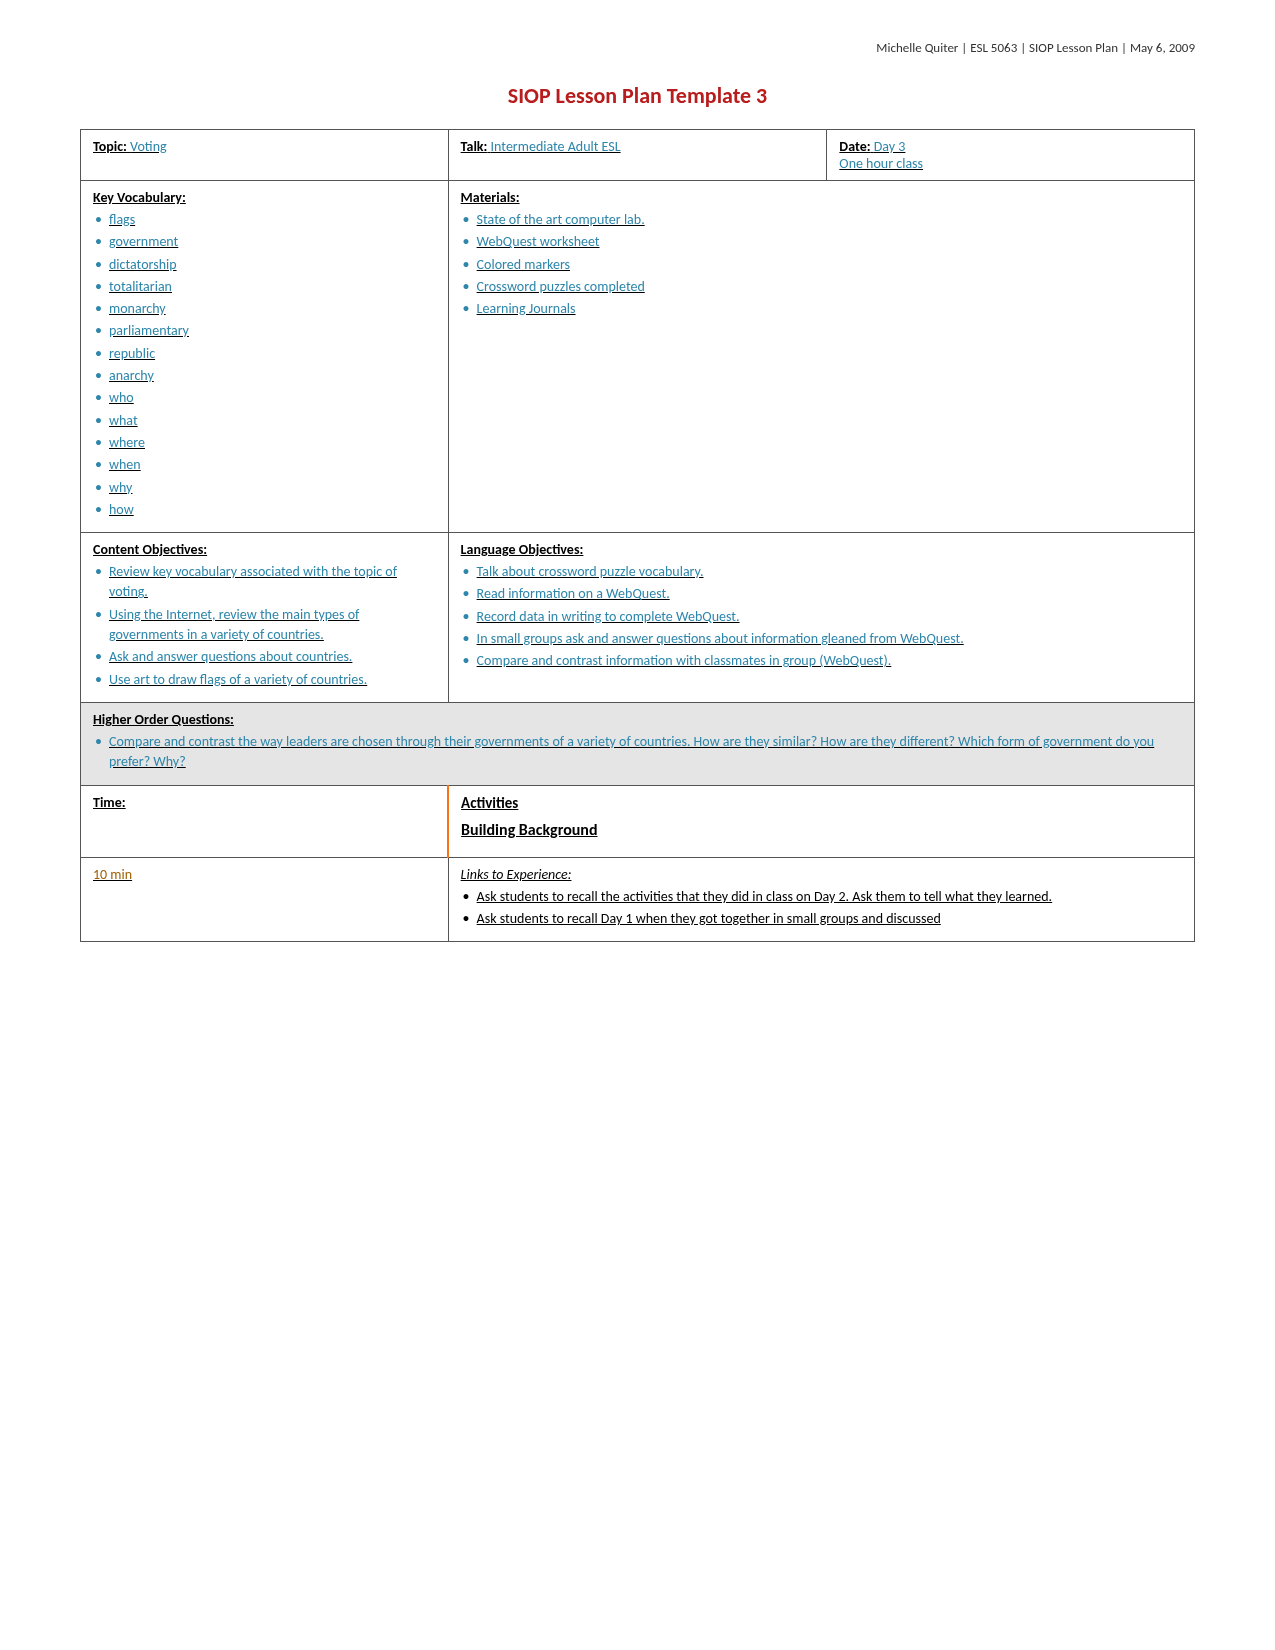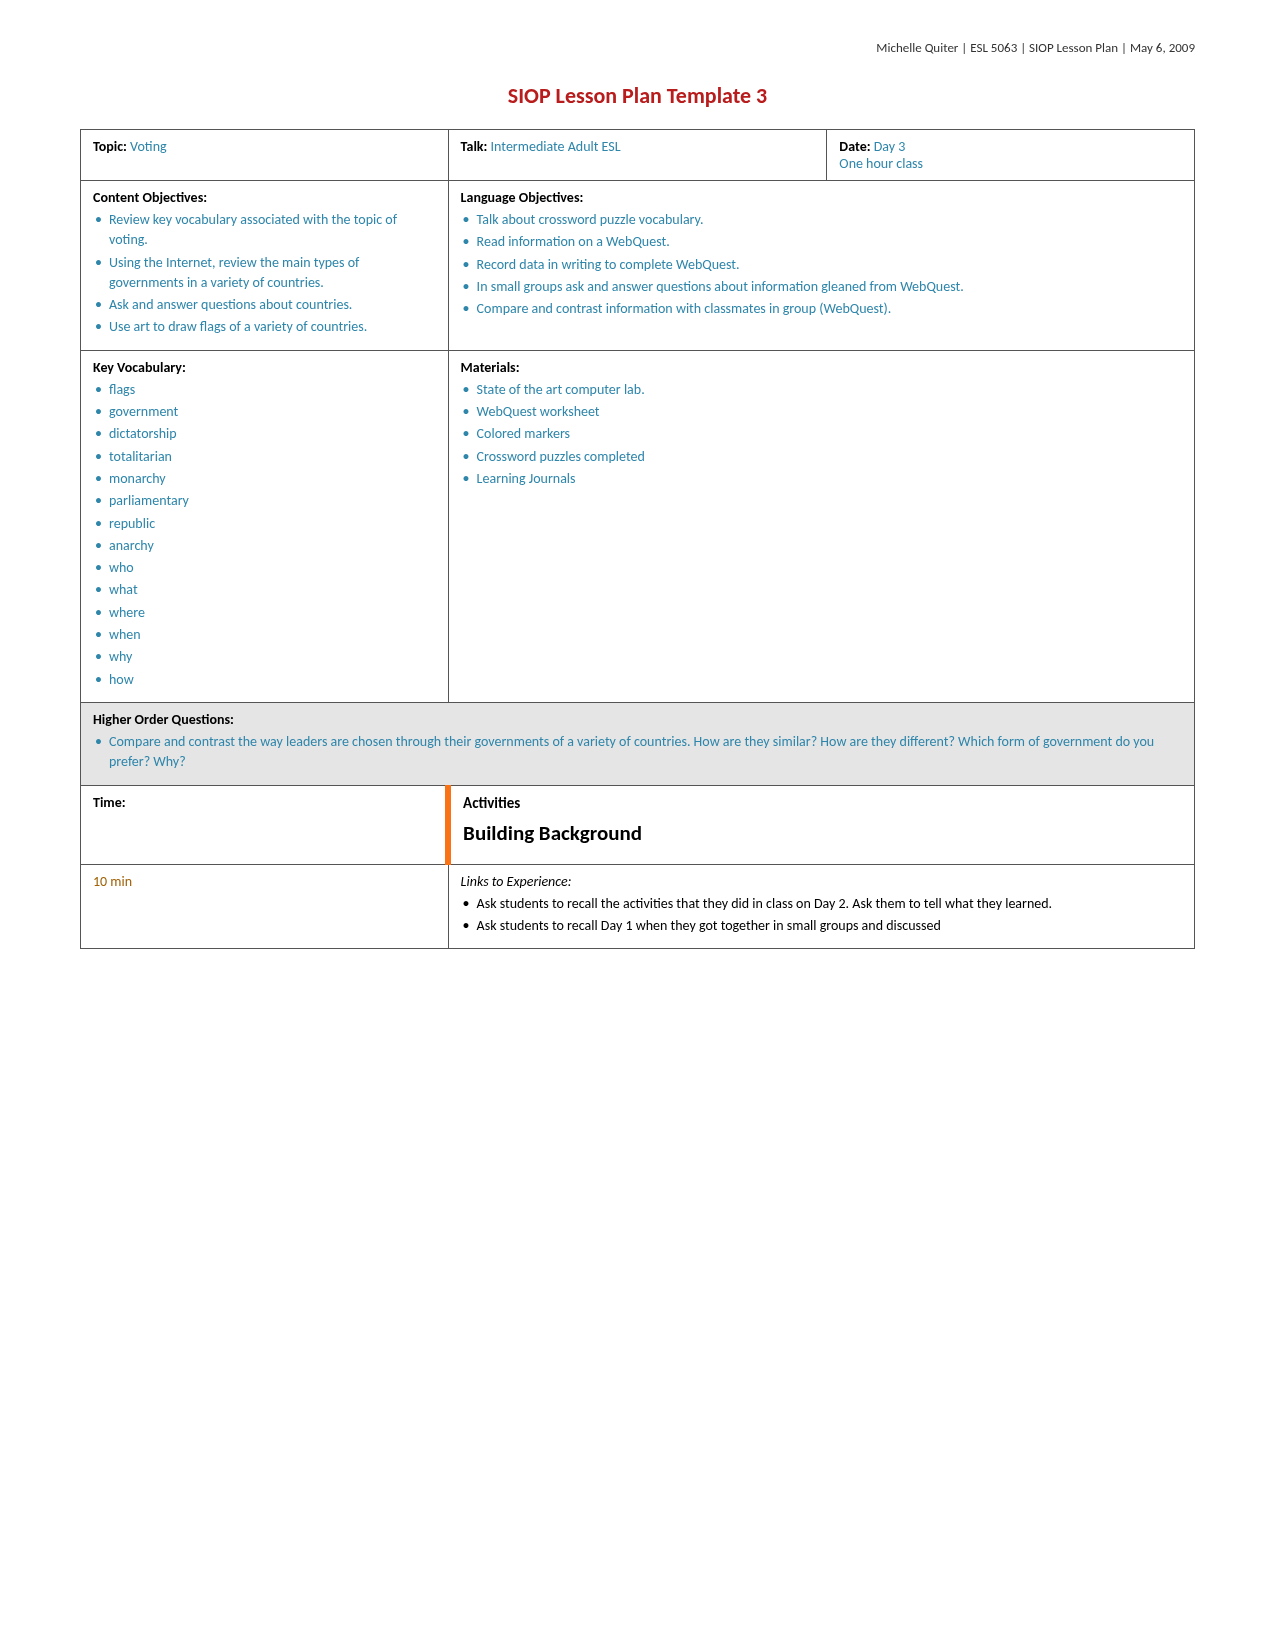--- a/index.html
+++ b/index.html
@@ -22,20 +22,21 @@
       text-align: center;
       font-size: 22px;
       font-weight: bold;
       margin-bottom: 20px;
       color: #b91c1c;
     }
     .main-table {
       width: 100%;
       border-collapse: collapse;
       border: 1px solid #555;
+      text-decoration: underline;
     }
     .main-table td, .main-table th {
       border: 1px solid #555;
       padding: 8px 12px;
       vertical-align: top;
     }
     .topic-cell { width: 33%; }
     .class-cell { width: 34%; }
     .date-cell { width: 33%; }
     .label-bold { font-weight: bold; }
@@ -69,59 +70,37 @@
       color: #000;
       margin-bottom: 4px;
     }
     .full-row td {
       background: #e5e5e5;
     }
     .higher-order-cell {
       padding: 8px 12px;
     }
     .activities-header { font-weight: bold; font-size: 15px; margin-bottom: 8px; }
-    .building-bg { font-weight: bold; font-size: 21px; margin: 8px 0 10px 0; }
+    .building-bg { font-weight: bold; font-size: 16px; margin: 8px 0 10px 0; }
     .links-italic { font-style: italic; margin-bottom: 3px; }
   </style>
 </head>
 <body>
 
 <div class="header-meta">Michelle Quiter | ESL 5063 | SIOP Lesson Plan | May 6, 2009</div>
 
 <div class="page-title">SIOP Lesson Plan Template 3</div>
 
 <table class="main-table">
 
   <tbody>
       <tr>
     <td class="topic-cell"><span class="label-bold">Topic:</span> <span class="teal">Voting</span></td>
     <td class="class-cell"><span class="label-bold">Talk:</span> <span class="teal">Intermediate Adult ESL</span></td>
     <td class="date-cell"><span class="label-bold">Date:</span> <span class="teal">Day 3</span><br><span class="teal">One hour class</span></td>
-  </tr>
-
-  <tr>
-    <td>
-      <div class="section-header">Content Objectives:</div>
-      <ul class="bullet-list">
-        <li>Review key vocabulary associated with the topic of voting.</li>
-        <li>Using the Internet, review the main types of governments in a variety of countries.</li>
-        <li>Ask and answer questions about countries.</li>
-        <li>Use art to draw flags of a variety of countries.</li>
-      </ul>
-    </td>
-    <td colspan="2">
-      <div class="section-header">Language Objectives:</div>
-      <ul class="bullet-list">
-        <li>Talk about crossword puzzle vocabulary.</li>
-        <li>Read information on a WebQuest.</li>
-        <li>Record data in writing to complete WebQuest.</li>
-        <li>In small groups ask and answer questions about information gleaned from WebQuest.</li>
-        <li>Compare and contrast information with classmates in group (WebQuest).</li>
-      </ul>
-    </td>
   </tr>
 
   <tr>
     <td>
       <div class="section-header">Key Vocabulary:</div>
       <ul class="bullet-list">
         <li>flags</li>
         <li>government</li>
         <li>dictatorship</li>
         <li>totalitarian</li>
@@ -142,31 +121,53 @@
       <ul class="bullet-list">
         <li>State of the art computer lab.</li>
         <li>WebQuest worksheet</li>
         <li>Colored markers</li>
         <li>Crossword puzzles completed</li>
         <li>Learning Journals</li>
       </ul>
     </td>
   </tr>
 
+  <tr>
+    <td>
+      <div class="section-header">Content Objectives:</div>
+      <ul class="bullet-list">
+        <li>Review key vocabulary associated with the topic of voting.</li>
+        <li>Using the Internet, review the main types of governments in a variety of countries.</li>
+        <li>Ask and answer questions about countries.</li>
+        <li>Use art to draw flags of a variety of countries.</li>
+      </ul>
+    </td>
+    <td colspan="2">
+      <div class="section-header">Language Objectives:</div>
+      <ul class="bullet-list">
+        <li>Talk about crossword puzzle vocabulary.</li>
+        <li>Read information on a WebQuest.</li>
+        <li>Record data in writing to complete WebQuest.</li>
+        <li>In small groups ask and answer questions about information gleaned from WebQuest.</li>
+        <li>Compare and contrast information with classmates in group (WebQuest).</li>
+      </ul>
+    </td>
+  </tr>
+
   <tr class="full-row">
     <td colspan="3" class="higher-order-cell">
       <div class="section-header">Higher Order Questions:</div>
       <ul class="bullet-list">
         <li>Compare and contrast the way leaders are chosen through their governments of a variety of countries. How are they similar? How are they different? Which form of government do you prefer? Why?</li>
       </ul>
     </td>
   </tr>
 
   <tr>
-    <td style="width:80px; border-right:6px solid #f97316;">
+    <td style="width:80px; border-right:2px solid #f97316;">
       <span class="label-bold">Time:</span>
     </td>
     <td colspan="2">
       <div class="activities-header">Activities</div>
       <div class="building-bg">Building Background</div>
     </td>
   </tr>
 
   <tr>
     <td style="width:80px; border-right:1px solid #555; color:#a16207;">

